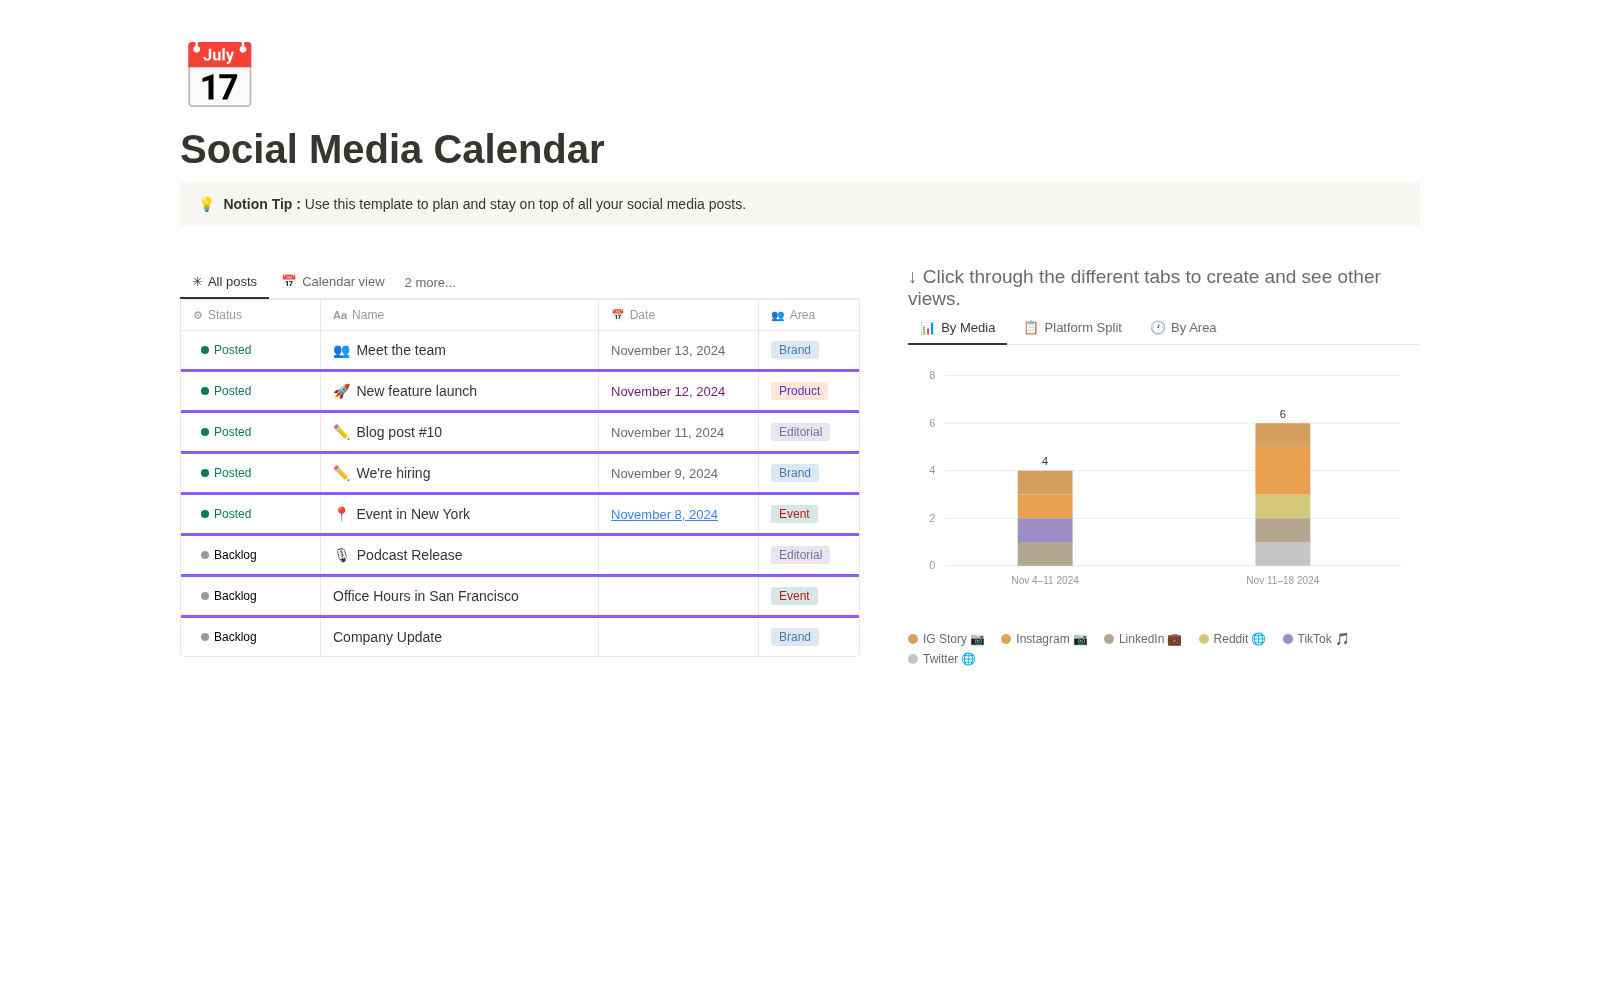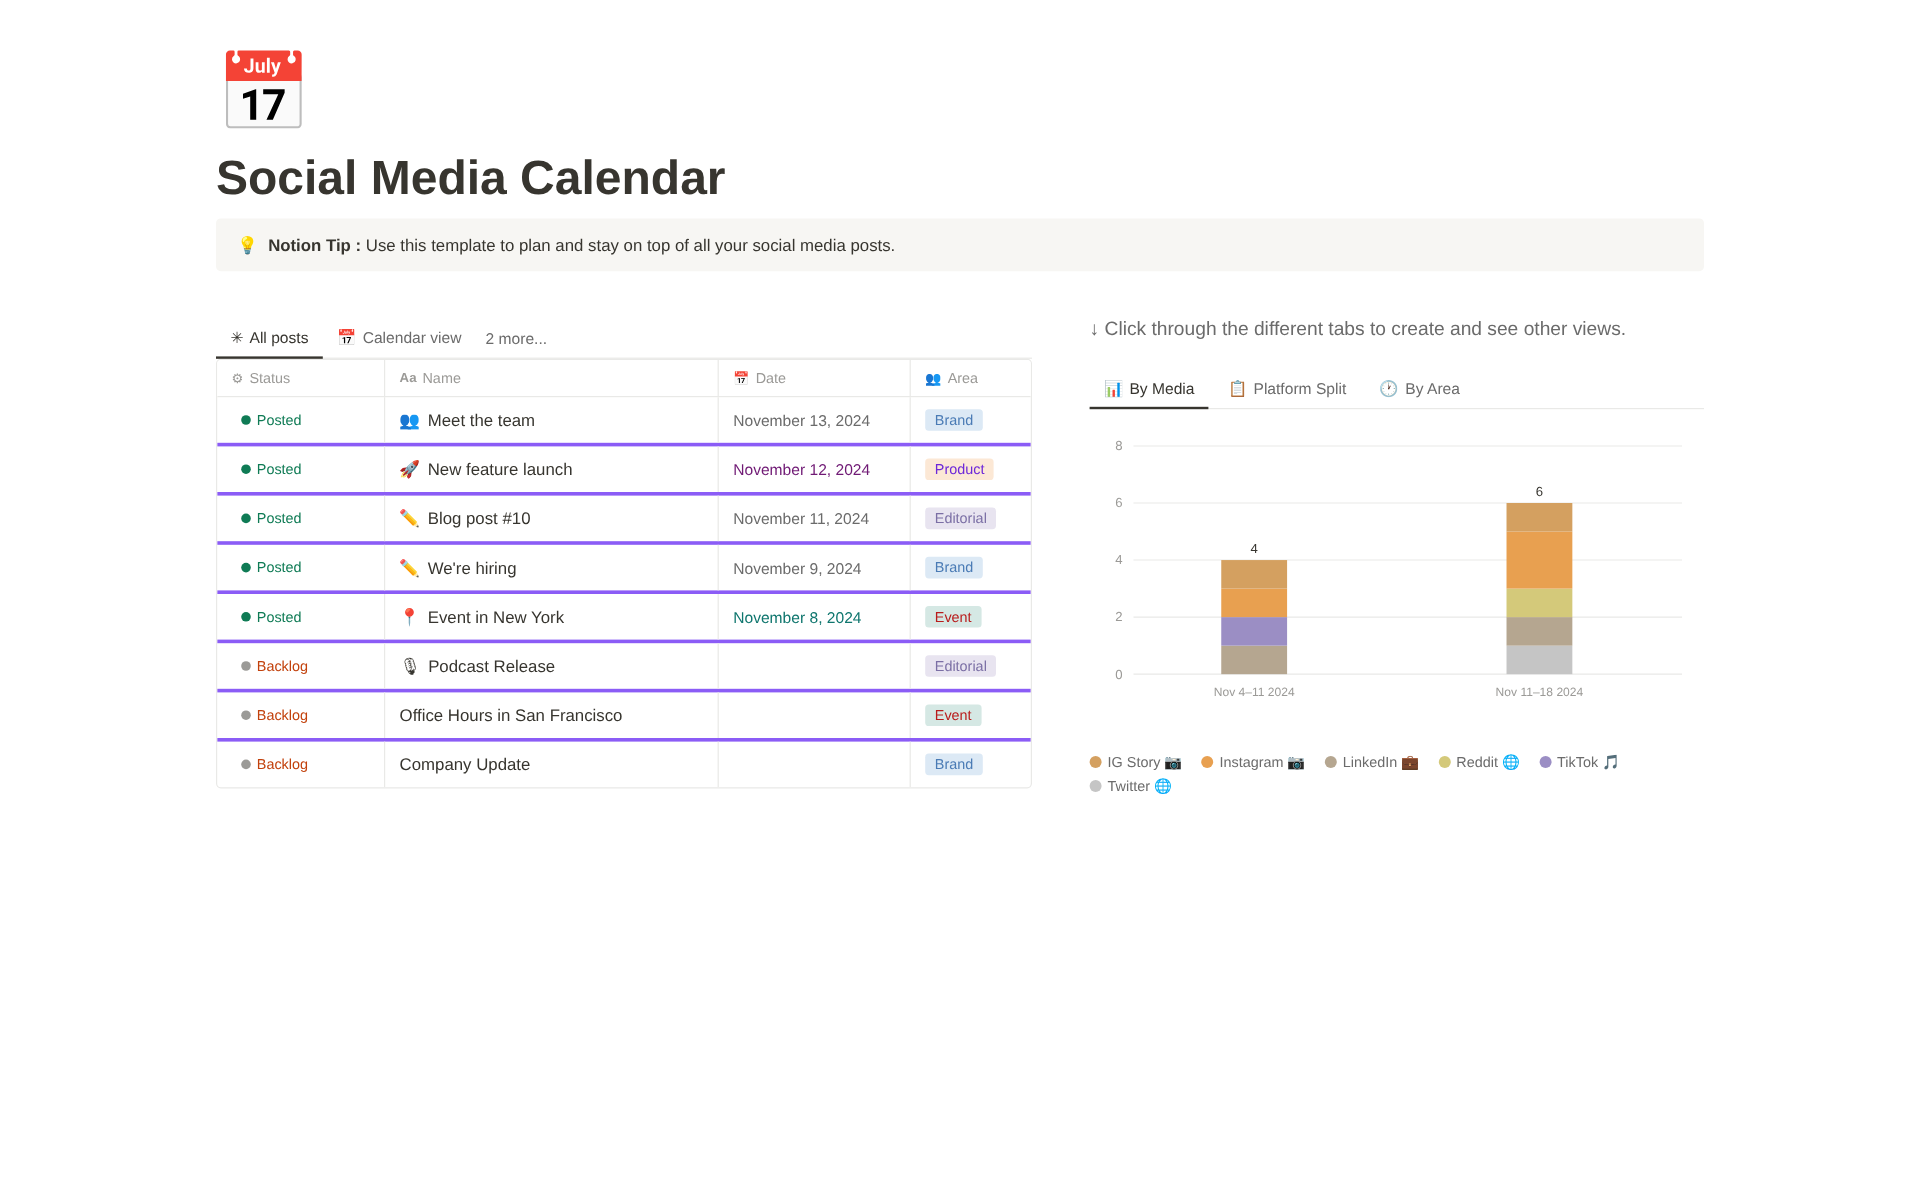--- a/index.html
+++ b/index.html
@@ -135,21 +135,21 @@
       gap: 5px;
       font-size: 12px;
       padding: 2px 8px;
       border-radius: 3px;
       font-weight: 500;
     }
     .status-posted {
       color: #0f7b55;
     }
     .status-backlog {
-      color: #c2410c;
+      color: #000000;
     }
     .status-dot {
       width: 8px;
       height: 8px;
       border-radius: 50%;
       display: inline-block;
     }
     .dot-posted { background: #0f7b55; }
     .dot-backlog { background: #9b9a97; }
     .area-tag {
@@ -160,23 +160,23 @@
       font-size: 12px;
       font-weight: 500;
     }
     .tag-brand { background: #dce9f5; color: #4a7bb5; }
     .tag-product { background: #fce8d5; color: #6d28d9; }
     .tag-editorial { background: #e8e4f0; color: #7b6fa5; }
     .tag-event { background: #d5e8e4; color: #b91c1c; }
 
     
     .chart-instruction {
-      font-size: 16px;
-      color: #6b6b6b;
-      margin-bottom: 24px;
+      font-size: 19px;
+      color: #6b6b6b;
+      margin-bottom: 2px;
     }
     .chart-tabs {
       display: flex;
       align-items: center;
       gap: 4px;
       border-bottom: 1px solid #e9e9e7;
       margin-bottom: 0;
     }
     .chart-tab {
       display: flex;
@@ -353,21 +353,21 @@
     <div class="table-cell">
       <span class="status-badge status-posted">
         <span class="status-dot dot-posted"></span>
         Posted
       </span>
     </div>
     <div class="table-cell">
       <span style="margin-right:6px;">📍</span>
       <span>Event in New York</span>
     </div>
-    <div class="table-cell" style="color:#0f766e; font-size:13px;">
+    <div class="table-cell" style="color:#3b82f6; font-size:13px;text-decoration:underline;">
       November 8, 2024
     </div>
     <div class="table-cell">
       <span class="area-tag tag-event">Event</span>
     </div>
   </div>
             <div class="table-row">
     <div class="table-cell">
       <span class="status-badge status-backlog">
         <span class="status-dot dot-backlog"></span>

